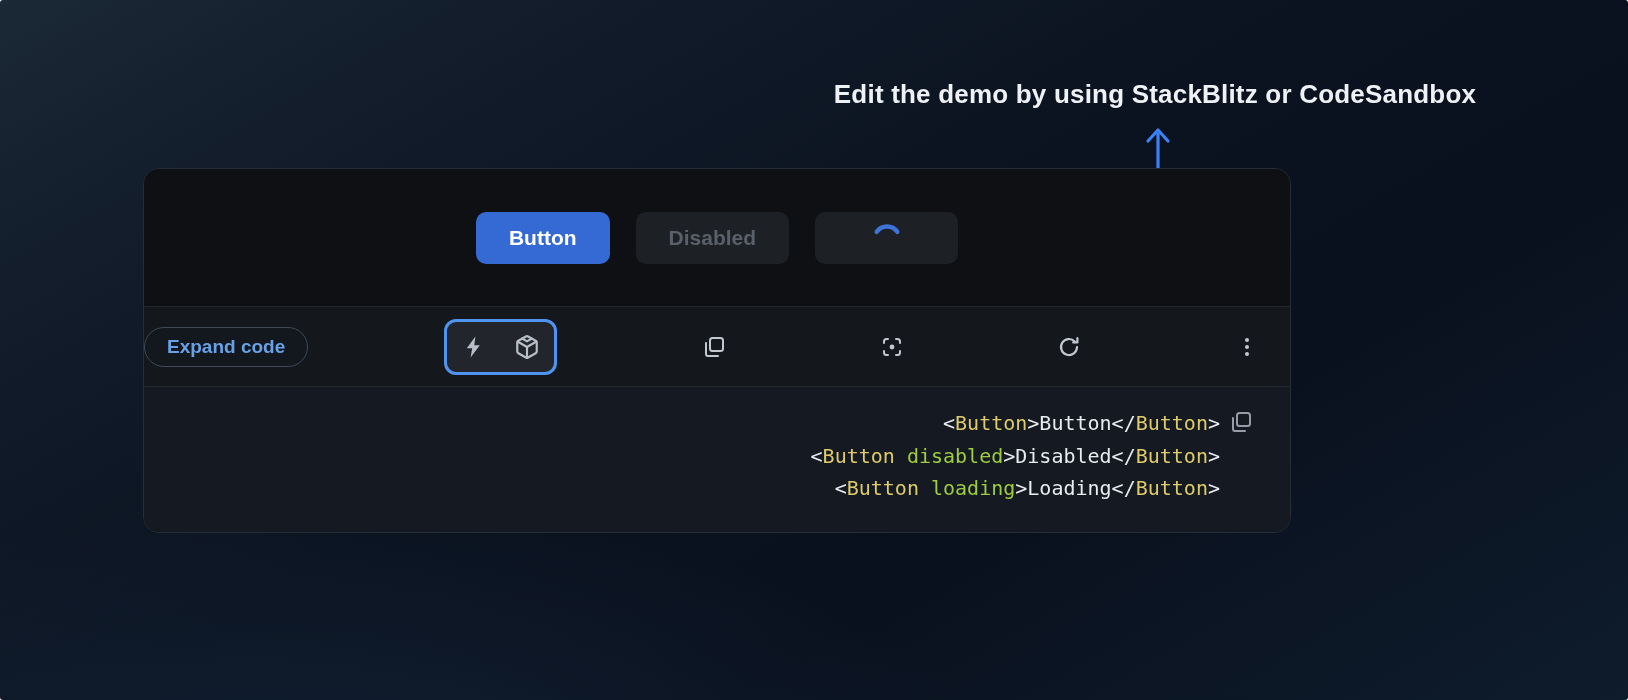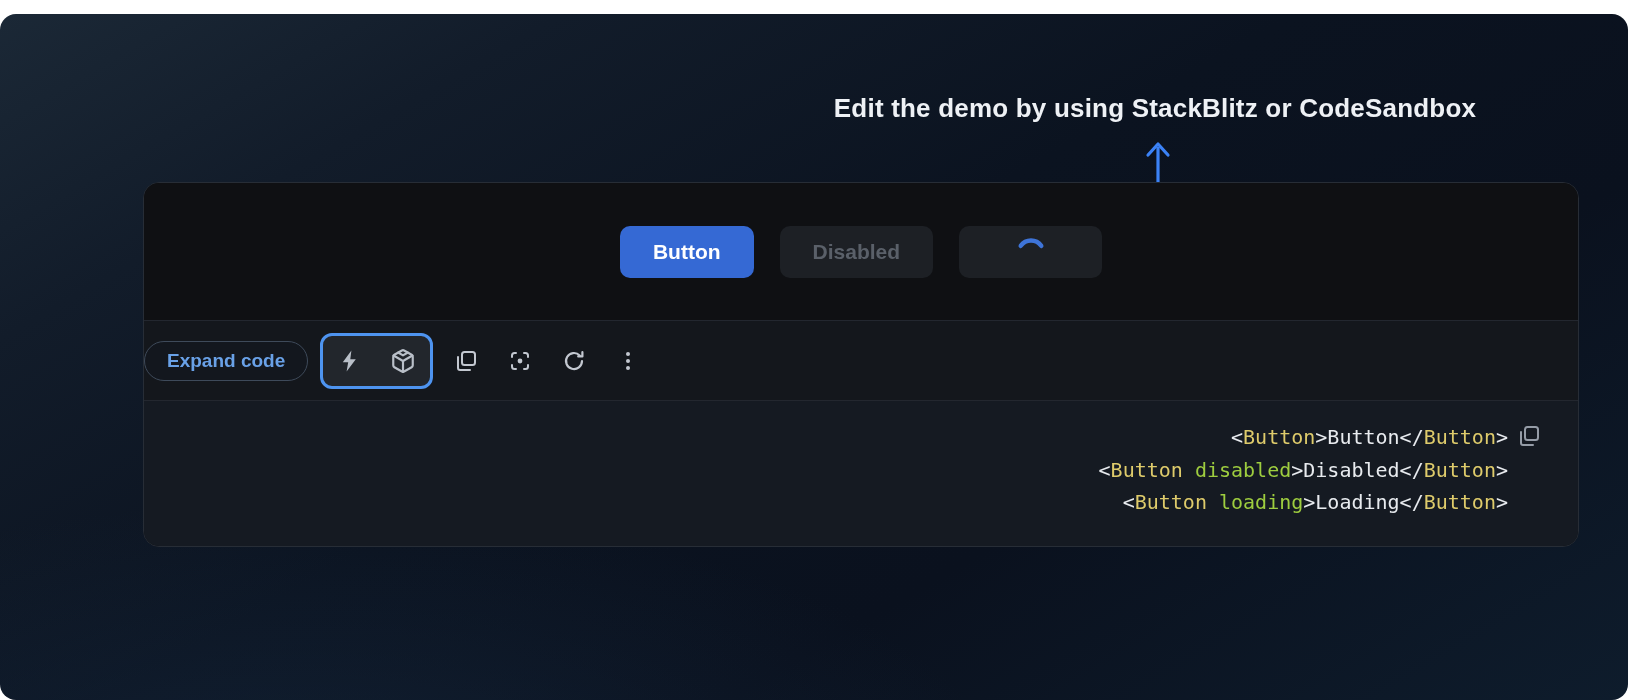--- a/index.html
+++ b/index.html
@@ -1,54 +1,53 @@
 <!DOCTYPE html>
 <html><head>
 <meta charset="utf-8">
 <style>
   html,body { margin:0; padding:0; background:#ffffff; }
   body { width:1628px; height:700px; position:relative; font-family:"Liberation Sans", sans-serif; }
 
   .page {
-    position:absolute; inset:0; border-radius:16px; overflow:hidden;
+    position:absolute; inset:0; border-radius:3px; overflow:hidden;
     background:
       radial-gradient(1200px 500px at 18% 115%, rgba(23,43,66,.55), rgba(0,0,0,0) 60%),
       linear-gradient(150deg, #1b2836 0%, #121c2a 20%, #0b1320 46%, #0a111e 68%, #0e1c2c 100%);
-    margin-top: 14px;
   }
 
   .annotation {
     position:absolute; top:79px; left:1155px; transform:translateX(-50%);
     white-space:nowrap; font-size:26px; font-weight:700; color:#eef1f5; letter-spacing:.2px;
   }
 
   .arrow-svg { position:absolute; left:1140px; top:118px; }
 
   .card {
-    position:absolute; left:143px; top:168px; width:1436px; height:365px;
+    position:absolute; left:143px; top:168px; width:1148px; height:365px;
     border-radius:16px; border:1px solid #272d36; box-sizing:border-box;
     display:flex; flex-direction:column; overflow:hidden; background:#101216;
   }
 
   .demo {
     height:137px; flex:0 0 137px; background:#0f1013;
     display:flex; align-items:center; justify-content:center; gap:26px;
   }
   .btn {
     height:52px; border:none; border-radius:10px; cursor:pointer;
     font-family:"Liberation Sans", sans-serif; font-size:21px; font-weight:700;
   }
   .btn-primary { background:#3569d4; color:#ffffff; padding:0 33px; }
   .btn-disabled { background:#1d2025; color:#5a6069; padding:0 33px; }
   .btn-loading { background:#1d2025; width:143px; display:flex; align-items:center; justify-content:center; }
 
   .toolbar {
     height:81px; flex:0 0 81px; background:#14171c;
     border-top:1px solid #23272f; border-bottom:1px solid #23272f;
-    display:flex; align-items:center; justify-content:flex-start;
+    display:flex; align-items:center; justify-content:space-between;
     padding-right:30px; box-sizing:border-box; gap:28px;
   }
   .expand-btn {
     height:40px; padding:0 22px; border-radius:20px; cursor:pointer;
     border:1px solid #3e4a5a; background:rgba(18,24,34,.45); color:#69a1e7;
     font-family:"Liberation Sans", sans-serif; font-size:19px; font-weight:600;
     margin-right:-16px;
   }
   .edit-group {
     display:flex; align-items:center; gap:27px; padding:0 14px; height:56px;

